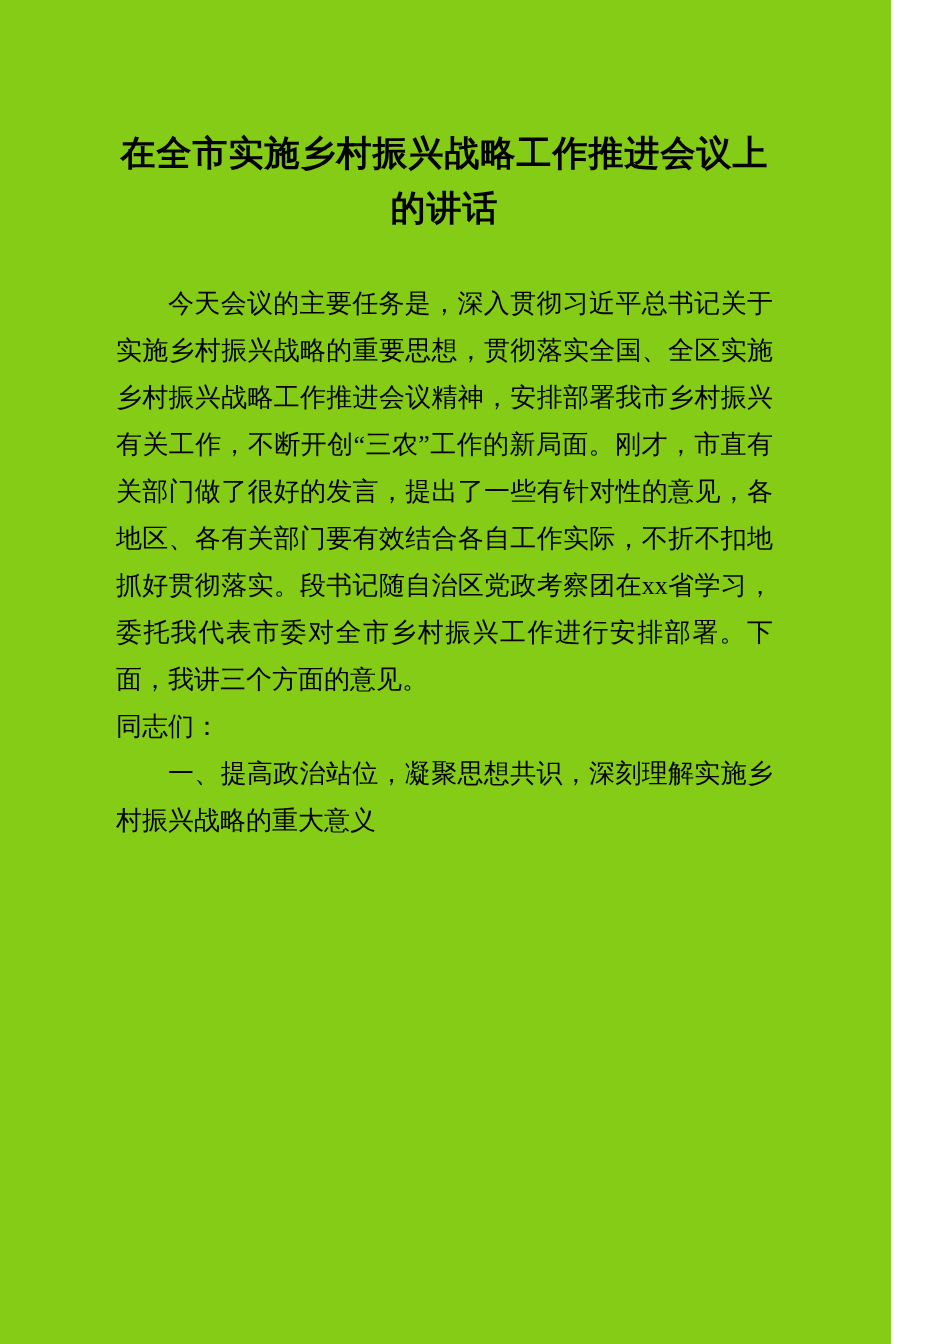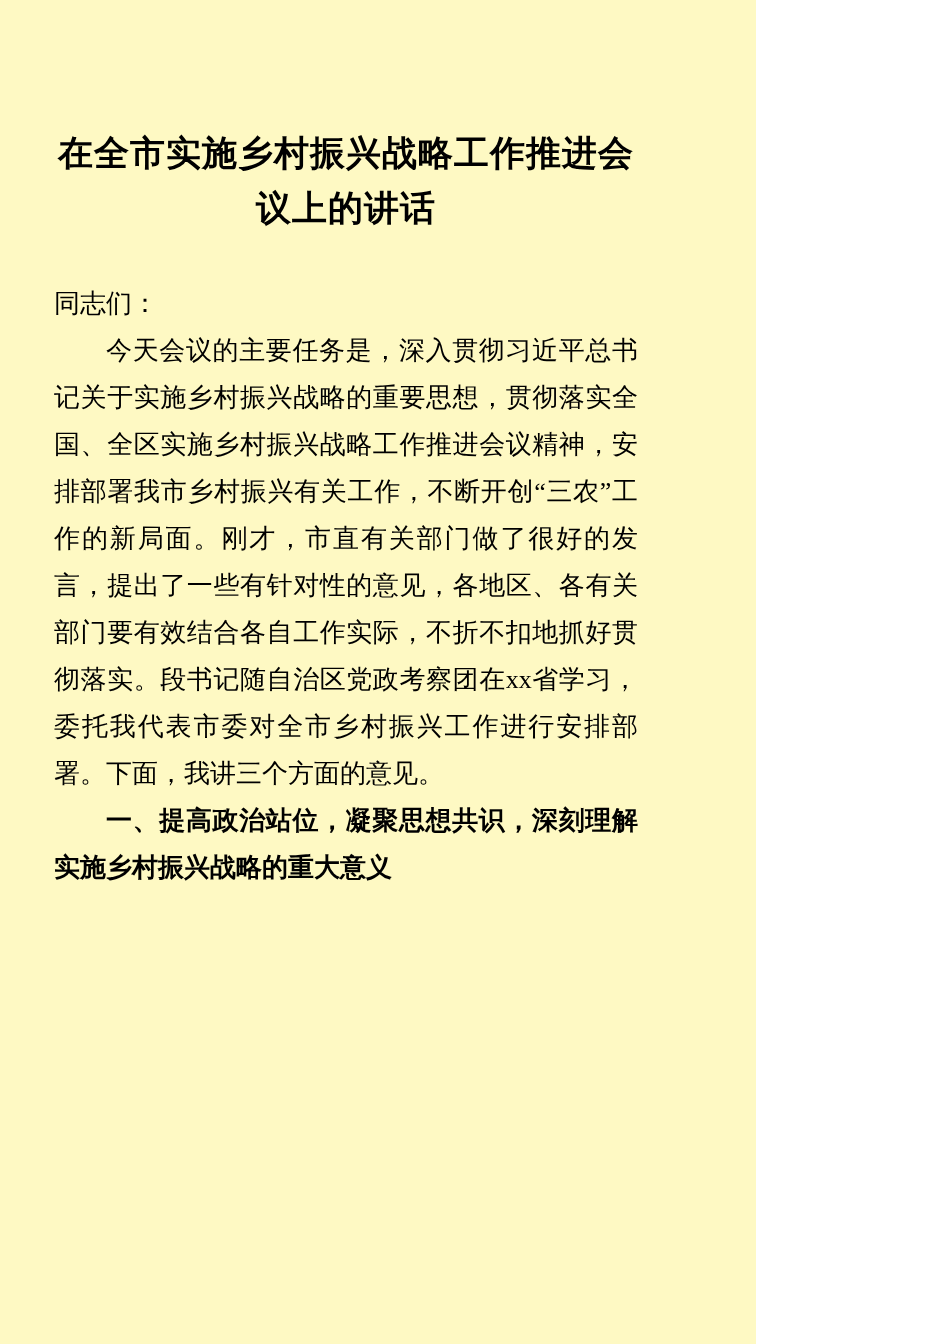--- a/index.html
+++ b/index.html
@@ -7,24 +7,24 @@
     background: #ffffff;
   }
   body {
     width: 950px;
     height: 1344px;
     overflow: hidden;
     color: #000000;
     font-family: "Liberation Serif", "DejaVu Serif", serif;
   }
   .page {
-    width: 756px;
+    width: 891px;
     height: 1344px;
-    background: #fef9c3;
-    padding: 126px 118px 40px 54px;
+    background: #84cc16;
+    padding: 126px 118px 40px 116px;
   }
   .doc-title {
     font-family: "Liberation Serif", "DejaVu Serif", serif;
     font-size: 35px;
     font-weight: bold;
     line-height: 55px;
     text-align: center;
     letter-spacing: 1px;
     margin-bottom: 44px;
   }
@@ -35,29 +35,29 @@
     word-break: break-all;
   }
   .salutation {
     text-indent: 0;
   }
   .body-para {
     text-indent: 2em;
   }
   .section-heading {
     font-family: "Liberation Sans", "DejaVu Sans", sans-serif;
-    font-weight: bold;
+    font-weight: normal;
     text-indent: 2em;
   }
 </style>
 </head>
 <body>
 
 <div class="page">
   <h1 class="doc-title">在全市实施乡村振兴战略工作推进会议上的讲话</h1>
 
+  <p class="para body-para">今天会议的主要任务是，深入贯彻习近平总书记关于实施乡村振兴战略的重要思想，贯彻落实全国、全区实施乡村振兴战略工作推进会议精神，安排部署我市乡村振兴有关工作，不断开创“三农”工作的新局面。刚才，市直有关部门做了很好的发言，提出了一些有针对性的意见，各地区、各有关部门要有效结合各自工作实际，不折不扣地抓好贯彻落实。段书记随自治区党政考察团在xx省学习，委托我代表市委对全市乡村振兴工作进行安排部署。下面，我讲三个方面的意见。</p>
+
   <p class="para salutation">同志们：</p>
-
-  <p class="para body-para">今天会议的主要任务是，深入贯彻习近平总书记关于实施乡村振兴战略的重要思想，贯彻落实全国、全区实施乡村振兴战略工作推进会议精神，安排部署我市乡村振兴有关工作，不断开创“三农”工作的新局面。刚才，市直有关部门做了很好的发言，提出了一些有针对性的意见，各地区、各有关部门要有效结合各自工作实际，不折不扣地抓好贯彻落实。段书记随自治区党政考察团在xx省学习，委托我代表市委对全市乡村振兴工作进行安排部署。下面，我讲三个方面的意见。</p>
 
   <p class="para section-heading">一、提高政治站位，凝聚思想共识，深刻理解实施乡村振兴战略的重大意义</p>
 
 </div>
 
 </body></html>

